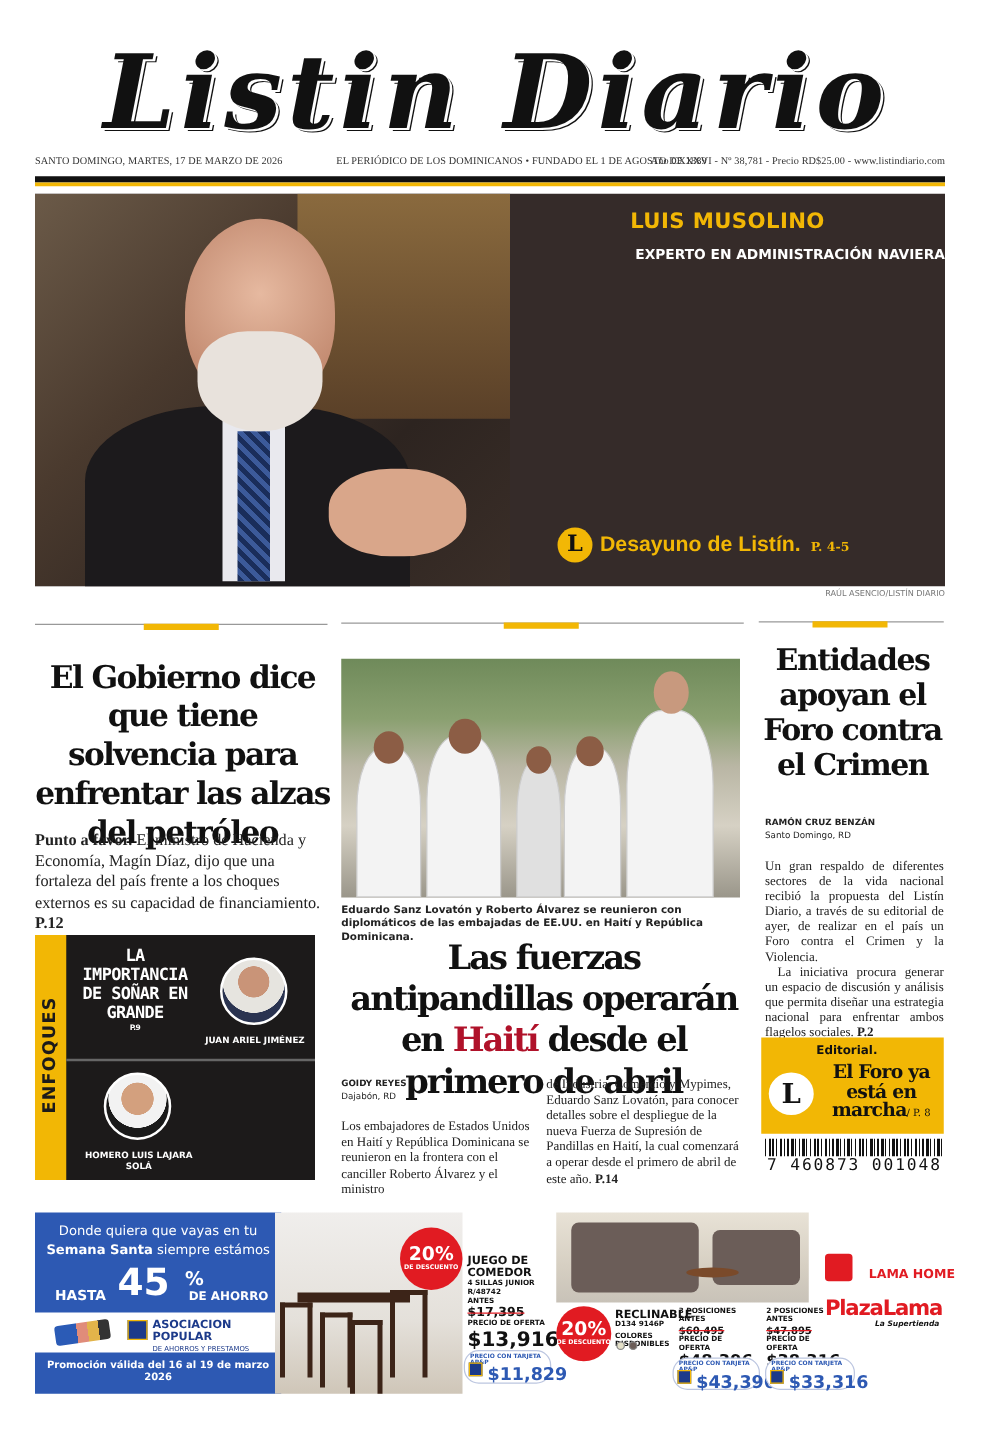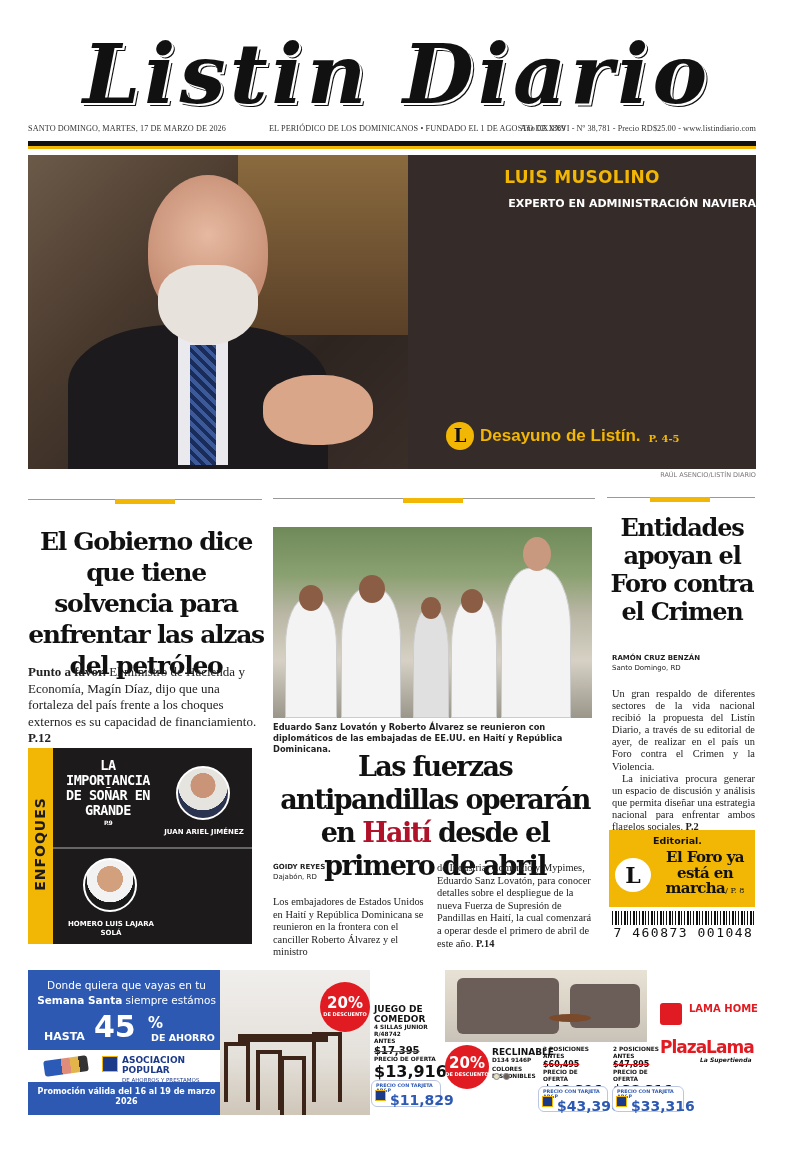--- a/index.html
+++ b/index.html
@@ -94,27 +94,27 @@
 .ad2-photo .chair{position:absolute;width:26px;height:60px;border:4px solid #3c2418;border-bottom:none}
 .badge20{position:absolute;border-radius:50%;background:#e11b22;color:#fff;font-family:"DejaVu Sans",sans-serif;font-weight:bold;text-align:center}
 .badge20 .n{display:block;font-size:15px;line-height:16px}
 .badge20 .s{display:block;font-size:5px;line-height:6px}
 .prod{position:absolute;font-family:"DejaVu Sans",sans-serif;color:#111}
 .prod .name{font-weight:bold;font-size:9px;line-height:10px}
 .prod .meta{font-weight:bold;font-size:5.8px;line-height:7px}
 .prod .old{font-weight:bold;font-size:10px;text-decoration:line-through;text-decoration-color:#e11b22}
 .prod .lbl{font-weight:bold;font-size:5.8px;line-height:7px}
 .prod .price{font-weight:bold;font-size:16px;line-height:18px}
-.card-price{position:absolute;border:1px solid #bcc6e0;border-radius:6px;background:#fff;font-family:"DejaVu Sans",sans-serif}
+.card-price{position:absolute;border:1px solid #bcc6e0;border-radius:12px;background:#fff;font-family:"DejaVu Sans",sans-serif}
 .card-price .t{font-weight:bold;font-size:4.8px;color:#2d59b3;padding:2px 4px 0}
 .card-price .v{font-weight:bold;font-size:14px;color:#2d59b3;padding-left:18px;line-height:15px}
 .card-price .ic{position:absolute;left:3px;top:9px;width:11px;height:11px;background:#1c3a8a;border:1px solid #f2b705}
 .ad3-photo{left:445px;top:970px;width:202px;height:72px;background:linear-gradient(180deg,#e8e2d6 0%,#d6cfc2 60%,#c8c2b8 100%);overflow:hidden}
 .ad3-photo .sofa{position:absolute;background:#6b5d58;border-radius:6px}
-.lama-home{left:660px;top:1003px;display:flex;align-items:flex-start;gap:7px}
+.lama-home{left:660px;top:1003px;display:flex;align-items:flex-end;gap:13px}
 .lama-home .ic{width:22px;height:22px;background:#e11b22;border-radius:3px}
 .lama-home .tx{font-family:"DejaVu Sans",sans-serif;font-weight:bold;font-size:10px;color:#e11b22}
 .plazalama{left:660px;top:1037px;font-family:"DejaVu Sans",sans-serif;font-weight:bold;font-size:17px;color:#e11b22;letter-spacing:-1px}
 .superti{left:700px;top:1056px;font-family:"DejaVu Sans",sans-serif;font-style:italic;font-weight:bold;font-size:6px;color:#111}
 .dots{position:absolute;display:flex;gap:3px}
 .dots span{width:7px;height:7px;border-radius:50%;border:1px solid #888}
 </style>
 </head>
 <body>
 

